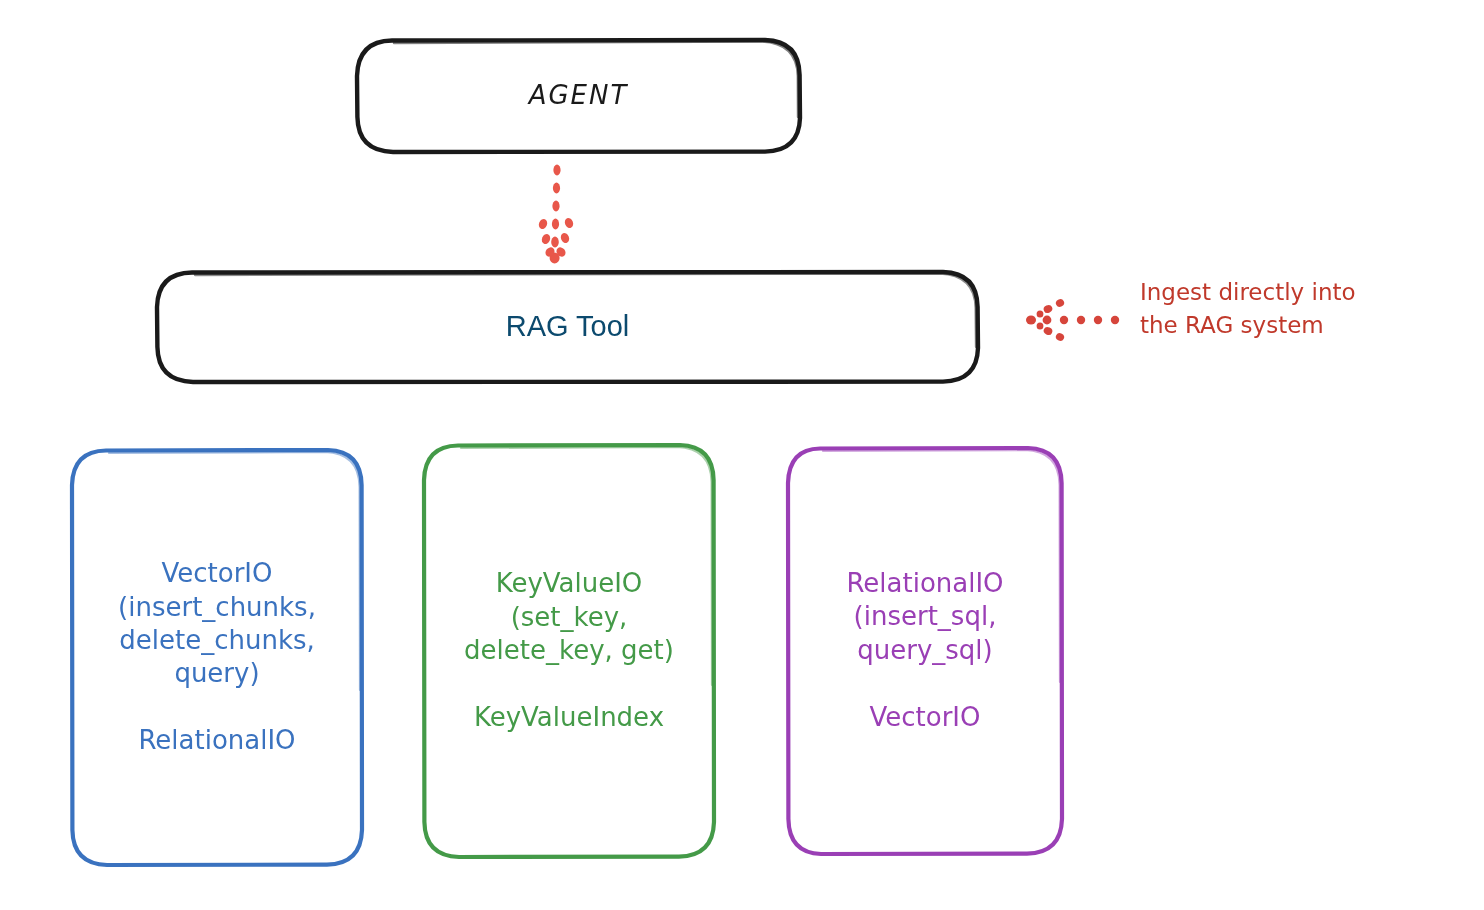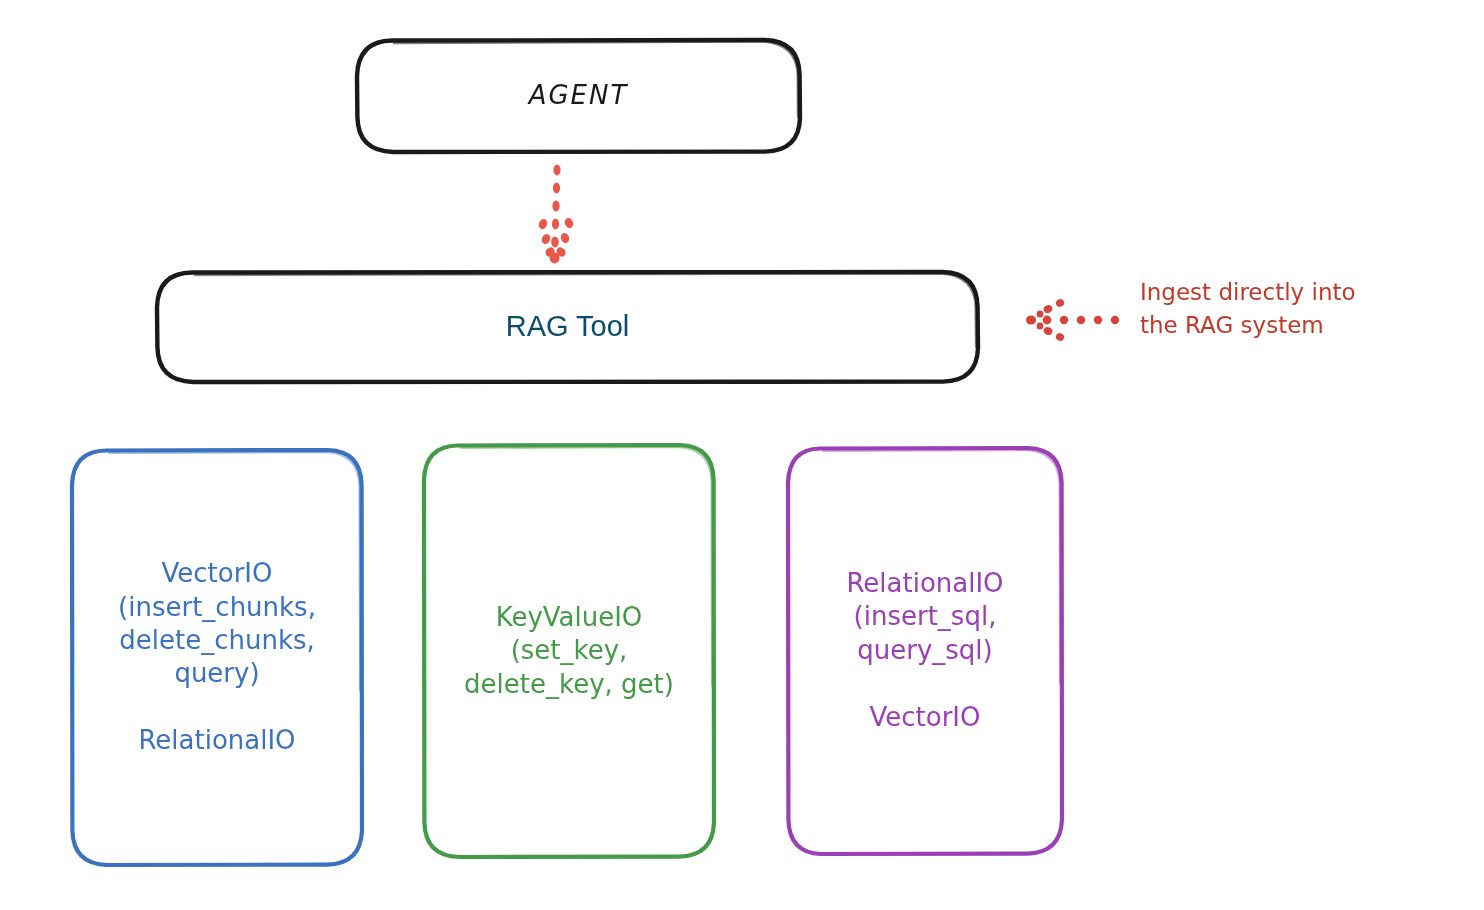--- a/index.html
+++ b/index.html
@@ -174,20 +174,21 @@
 (insert_chunks,
 delete_chunks,
 query)</span>
   <span class="idx">RelationalIO</span>
 </div>
 
 <div class="card-label" id="keyvalueio-label">
   <span class="api">KeyValueIO
 (set_key,
 delete_key, get)</span>
+  <span class="idx">KeyValueIndex</span>
 </div>
 
 <div class="card-label" id="relationalio-label">
   <span class="api">RelationalIO
 (insert_sql,
 query_sql)</span>
   <span class="idx">VectorIO</span>
 </div>
 
 <div id="annotation-text">Ingest directly into

